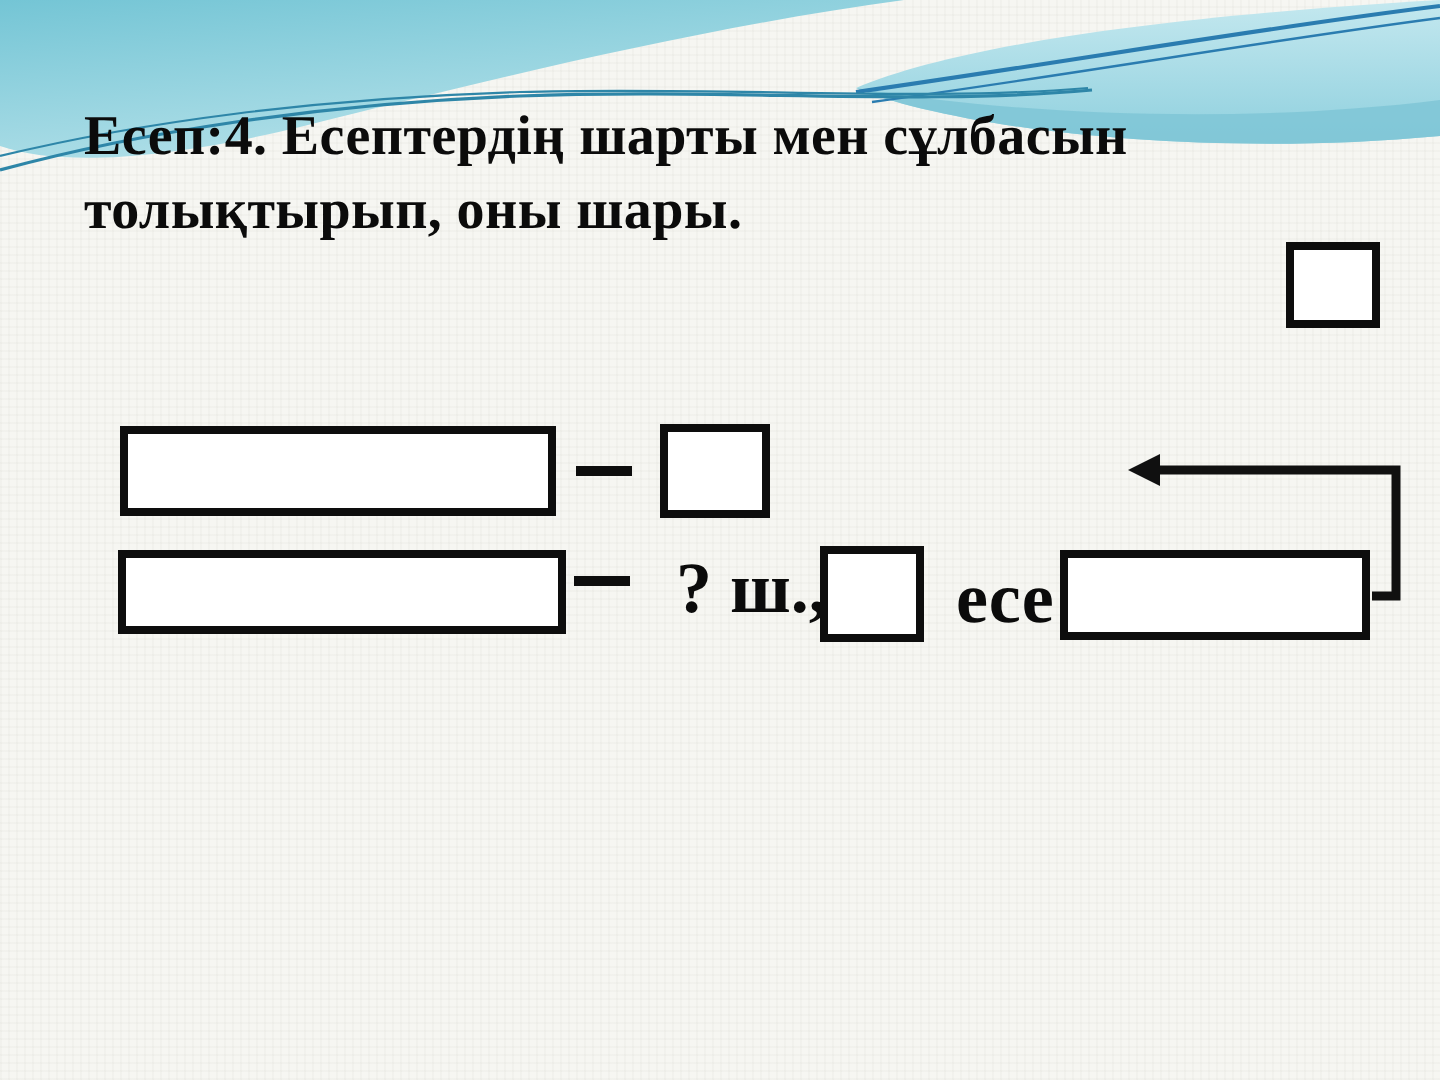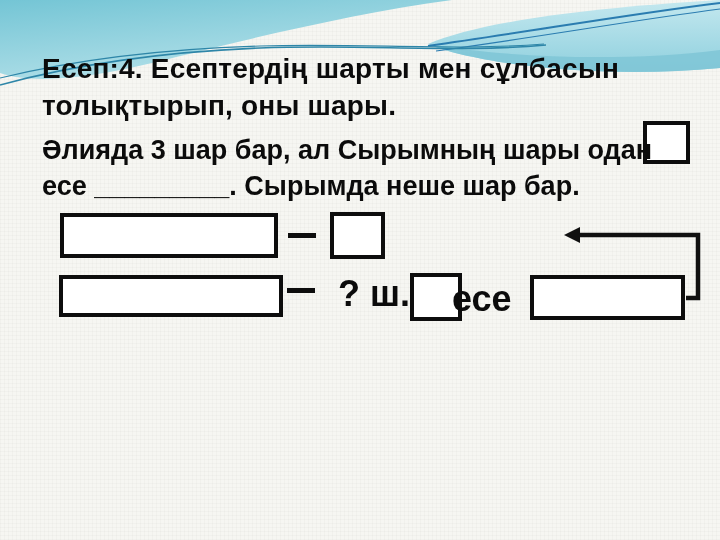--- a/index.html
+++ b/index.html
@@ -5,21 +5,21 @@
   html,body{margin:0;padding:0;}
   .slide{
     position:relative;
     width:720px;height:540px;
     overflow:hidden;
     background:#f6f6f2;
     background-image:
       linear-gradient(0deg, rgba(175,175,168,.07) 1px, transparent 1px),
       linear-gradient(90deg, rgba(175,175,168,.07) 1px, transparent 1px);
     background-size:4px 4px;
-    font-family:Liberation Sans, sans-serif;
+    font-family:Liberation Serif, serif;
     color:#0b0b0b;
   }
   .header-wave{position:absolute;top:0;left:0;width:720px;height:135px;}
   .title{
     position:absolute;left:42px;top:50px;width:600px;
     font-size:28px;font-weight:bold;line-height:37px;
     letter-spacing:.2px;z-index:3;
   }
   .problem{
     position:absolute;left:42px;top:132px;width:620px;
@@ -39,21 +39,21 @@
   .dash{
     position:absolute;width:28px;height:5px;background:#0d0d0d;z-index:2;
   }
   .dash-top{left:288px;top:233px;}
   .dash-bottom{left:287px;top:288px;}
   .schema-label{
     position:absolute;font-size:36px;font-weight:bold;
     line-height:40px;white-space:nowrap;z-index:2;
   }
   .q-label{left:338px;top:274px;}
-  .times-label{left:452px;top:279px;}
+  .times-label{left:478px;top:279px;}
   .loop-arrow{position:absolute;left:556px;top:225px;z-index:2;}
 </style>
 </head>
 <body>
 
 <div class="slide">
 
   <svg class="header-wave" viewBox="0 0 720 135" xmlns="http://www.w3.org/2000/svg">
     <defs>
       <linearGradient id="tealGradL" x1="0" y1="0" x2="0.55" y2="1">
@@ -76,24 +76,20 @@
 
     <path d="M0,85 C70,66 160,52 260,48 C360,44 460,53 546,45" fill="none" stroke="#2e86a8" stroke-width="1.6"></path>
     <path d="M0,78 C70,61 160,49 260,46 C360,43 462,51 544,44" fill="none" stroke="#2e86a8" stroke-width="1.1"></path>
   </svg>
 
   <div class="title">
     <div>Есеп:4. Есептердің шарты мен сұлбасын</div>
     <div>толықтырып, оны шары.</div>
   </div>
 
-  <div class="problem">
-    <div>Әлияда 3 шар бар, ал Сырымның шары одан</div>
-    <div>есе _________. Сырымда неше шар бар.</div>
-  </div>
 
   <div class="box blank-multiplier"></div>
 
   <div class="box bar-top"></div>
   <div class="dash dash-top"></div>
   <div class="box sq-top"></div>
 
   <div class="box bar-bottom"></div>
   <div class="dash dash-bottom"></div>
   <div class="schema-label q-label">? ш.,</div>

